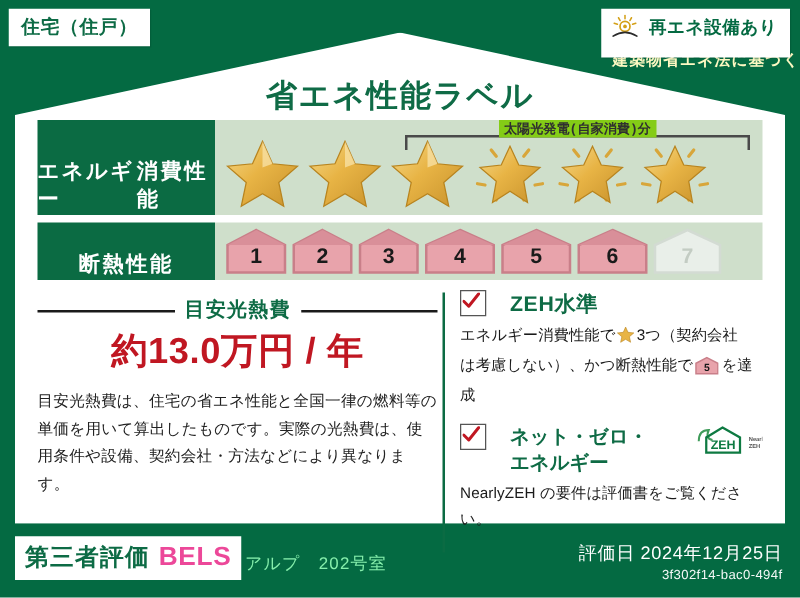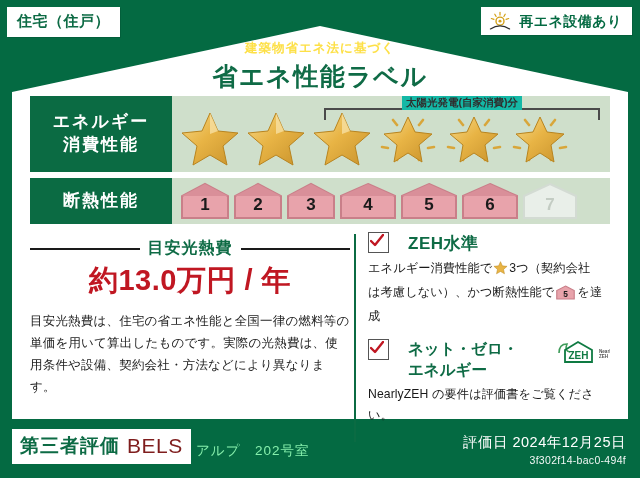--- a/index.html
+++ b/index.html
@@ -18,21 +18,21 @@
     background:#ffffff;color:#0d6b45;
     font-size:15px;font-weight:bold;
     padding:5px 10px 6px 10px;
     letter-spacing:.5px;
     box-shadow:1px 1px 0 rgba(0,0,0,.10);
     z-index:8;
   }
   .tag-solar{
     position:absolute;right:8px;top:7px;
     background:#ffffff;
-    padding:4px 10px 2px 6px;
+    padding:4px 10px 13px 6px;
     display:flex;align-items:center;gap:6px;
     box-shadow:1px 1px 0 rgba(0,0,0,.10);
     z-index:8;
   }
   .tag-solar .lbl{
     color:#046a42;font-size:14px;font-weight:bold;letter-spacing:.5px;
   }
   .sun-ico{width:26px;height:22px;display:block;}
 
   
@@ -41,39 +41,40 @@
     width:616px;height:393px;
     background:#ffffff;
     clip-path:polygon(0 66px, 50% 0, 100% 66px, 100% 100%, 0 100%);
     z-index:2;
   }
   .title-wrap{
     position:absolute;left:0;right:0;top:40px;
     text-align:center;z-index:4;
   }
   .title-sub{
-    color:#fde047;font-size:12.5px;font-weight:bold;letter-spacing:1px;
+    color:#fef9c3;font-size:12.5px;font-weight:bold;letter-spacing:1px;
     margin:0 0 3px 0;
+    text-align:right;
   }
   .title-main{
     color:#0f6b46;font-size:25px;font-weight:bold;letter-spacing:1.5px;
     margin:0;
   }
 
   
   .inner{
     position:absolute;left:30px;top:96px;width:580px;z-index:5;
   }
 
   
   .perf-row{display:flex;align-items:stretch;margin-bottom:6px;}
   .perf-label{
     background:#0b6b43;color:#ffffff;
     width:142px;min-height:76px;
-    display:flex;flex-direction:column;align-items:center;justify-content:center;
+    display:flex;align-items:flex-end;justify-content:center;
     font-size:17px;font-weight:bold;line-height:1.35;letter-spacing:2px;
     flex:none;
   }
   .perf-label.thin{min-height:42px;font-size:17px;}
   .perf-body{
     flex:1;background:#cfdfcb;position:relative;
     display:flex;align-items:flex-end;
   }
 
   .stars{display:flex;align-items:center;gap:2px;padding:2px 0 2px 6px;}
@@ -85,22 +86,22 @@
   }
   .solar-bracket .bl{
     position:absolute;left:0;right:0;bottom:0;height:12px;
     border:2px solid #4a4a4a;border-top:none;border-bottom:none;
   }
   .solar-bracket .bl:before{
     content:"";position:absolute;left:-2px;right:-2px;top:0;height:2px;background:#4a4a4a;
   }
   .solar-bracket .btwrap{
     position:absolute;left:50%;transform:translateX(-50%);top:-2px;
-    background:#14b8a6;padding:0 4px;
-    font-size:10.5px;font-weight:bold;color:#2f2f2f;white-space:nowrap;
+    background:#84cc16;padding:0 4px;
+    font-size:10.5px;font-weight:bold;color:#2f2f2f;white-space:nowrap;font-family:Liberation Mono, monospace;
   }
 
   
   .houses{display:flex;align-items:flex-end;gap:3px;padding:4px 0 4px 8px;}
   .hs{position:relative;height:38px;display:flex;align-items:center;justify-content:center;}
   .hs svg{position:absolute;left:0;top:0;}
   .hs span{position:relative;font-size:17px;font-weight:bold;color:#1a1a1a;padding-top:7px;}
   .hs.off span{color:#c3ccc3;}
 
   
@@ -143,21 +144,21 @@
   
   .footer{
     position:absolute;left:0;right:0;bottom:0;height:56px;z-index:6;
   }
   .bels{
     position:absolute;left:12px;bottom:14px;
     background:#ffffff;padding:4px 8px 5px 8px;
     display:flex;align-items:center;gap:7px;
   }
   .bels .jp{font-size:19px;font-weight:bold;color:#0d6b45;letter-spacing:1px;}
-  .bels .en{font-size:21px;font-weight:normal;color:#7f1d1d;letter-spacing:.5px;}
+  .bels .en{font-size:21px;font-weight:bold;color:#ec4899;letter-spacing:.5px;}
   .bldg{
     position:absolute;left:196px;bottom:18px;
     color:#86efac;font-size:13.5px;letter-spacing:1px;
   }
   .foot-r{
     position:absolute;right:14px;bottom:12px;text-align:right;color:#ffffff;
   }
   .foot-r .d{font-size:14.5px;letter-spacing:.5px;padding-left:29px;}
   .foot-r .id{font-size:10.5px;letter-spacing:.3px;margin-top:2px;opacity:.95;}
 </style>

